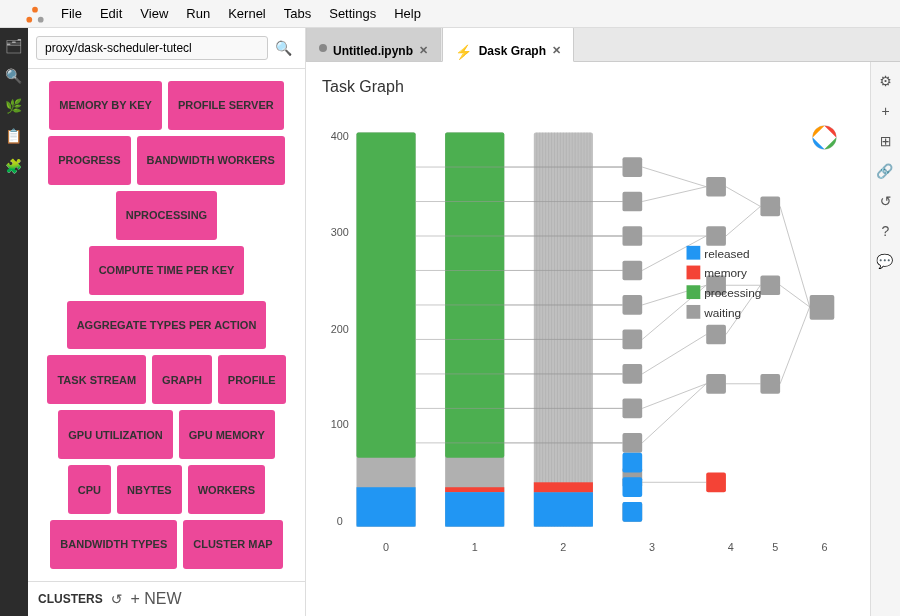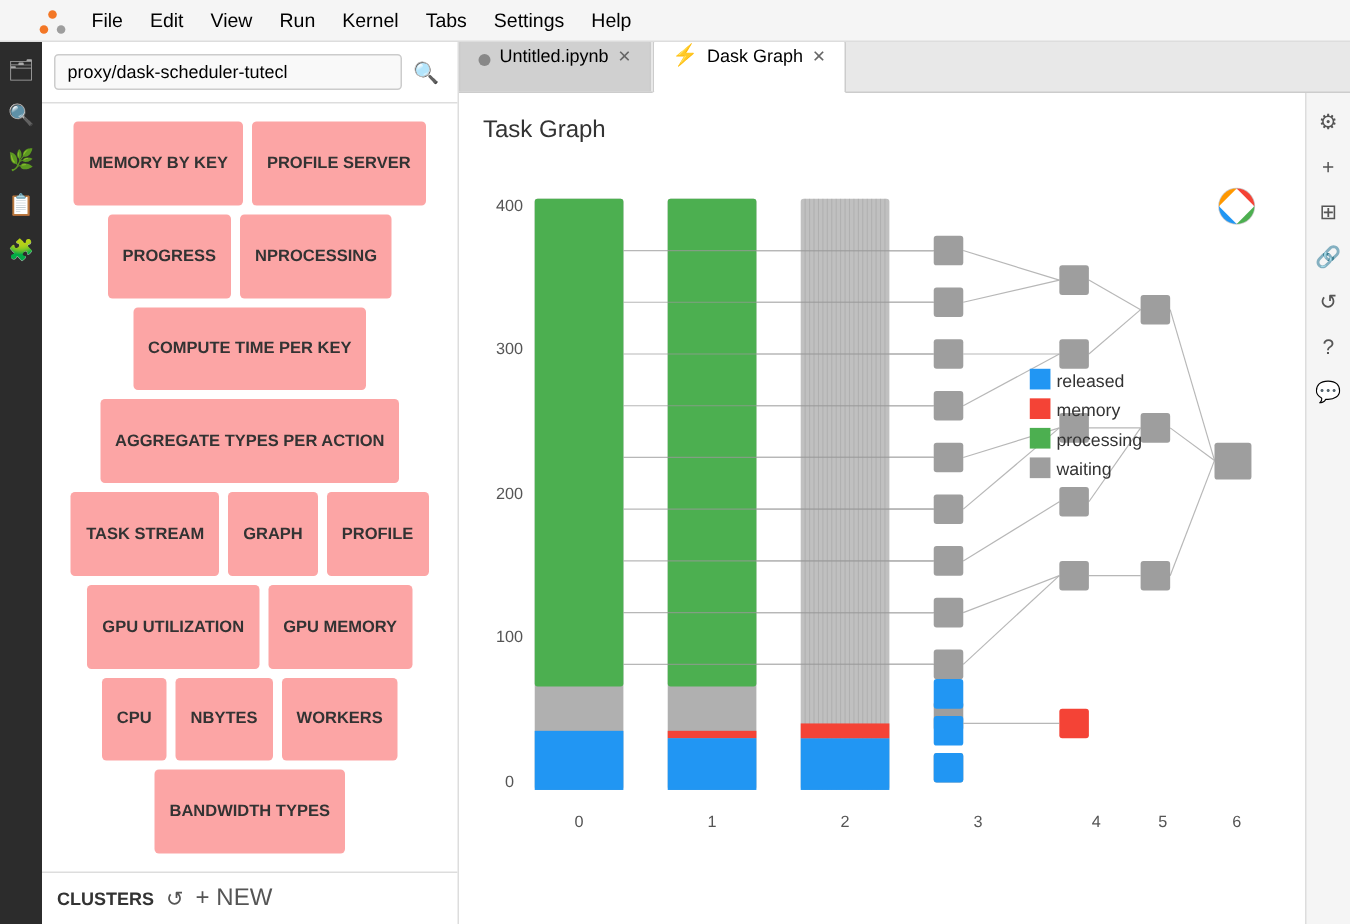--- a/index.html
+++ b/index.html
@@ -18,34 +18,34 @@
     .sidebar-icon { width: 20px; height: 20px; display: flex; align-items: center; justify-content: center; color: #aaa; font-size: 14px; cursor: pointer; border-radius: 3px; }
 
     
     .left-panel { width: 278px; background: white; border-right: 1px solid #ddd; display: flex; flex-direction: column; }
     .search-bar { padding: 8px; display: flex; align-items: center; border-bottom: 1px solid #ddd; }
     .search-input { flex: 1; padding: 4px 8px; font-size: 12px; border: 1px solid #ccc; border-radius: 3px; background: #f9f9f9; }
     .search-icon-btn { margin-left: 4px; cursor: pointer; color: #666; font-size: 14px; padding: 2px 4px; }
 
     
     .buttons-area { padding: 12px 10px; display: flex; flex-wrap: wrap; gap: 6px; justify-content: center; flex: 1; overflow-y: auto; }
-    .nav-btn { background: #fca5a5; color: #333; border: none; padding: 5px 10px; border-radius: 3px; font-size: 11px; font-weight: 600; cursor: pointer; white-space: nowrap; }
+    .nav-btn { background: #ec4899; color: #333; border: none; padding: 5px 10px; border-radius: 3px; font-size: 11px; font-weight: 600; cursor: pointer; white-space: nowrap; }
 
     
     .clusters-section { border-top: 1px solid #ddd; padding: 8px 10px; display: flex; align-items: center; gap: 8px; }
     .clusters-label { font-size: 12px; font-weight: 600; color: #333; }
     .clusters-refresh { cursor: pointer; color: #555; font-size: 14px; }
     .clusters-new { cursor: pointer; color: #555; font-size: 16px; font-weight: 500; }
 
     
     .content-area { flex: 1; display: flex; flex-direction: column; overflow: hidden; }
 
     
     .tabs-bar { display: flex; background: #e8e8e8; border-bottom: 1px solid #ccc; height: 34px; align-items: flex-end; }
-    .tab { display: flex; align-items: flex-end; padding: 17px 12px; height: 30px; background: #d0d0d0; border: 1px solid #ccc; border-bottom: none; cursor: pointer; font-size: 12px; gap: 6px; margin-right: 1px; border-radius: 3px 3px 0 0; }
+    .tab { display: flex; align-items: flex-start; padding: 17px 12px; height: 30px; background: #d0d0d0; border: 1px solid #ccc; border-bottom: none; cursor: pointer; font-size: 12px; gap: 6px; margin-right: 1px; border-radius: 3px 3px 0 0; font-weight: bold; }
     .tab.active { background: white; border-bottom: 1px solid white; margin-bottom: -1px; }
     .tab-close { color: #666; font-size: 11px; cursor: pointer; }
     .tab-dot { width: 8px; height: 8px; border-radius: 50%; background: #888; }
 
     
     .notebook-area { flex: 1; background: white; display: flex; overflow: hidden; }
 
     
     .graph-area { flex: 1; padding: 16px; position: relative; overflow: hidden; }
     .graph-title { font-size: 16px; font-weight: 400; color: #333; margin-bottom: 12px; }
@@ -90,32 +90,34 @@
 
   <div class="left-panel">
     <div class="search-bar">
       <input class="search-input" value="proxy/dask-scheduler-tutecl" readonly="" style="">
       <span class="search-icon-btn">🔍</span>
     </div>
     <div class="buttons-area">
       <button class="nav-btn">MEMORY BY KEY</button>
       <button class="nav-btn">PROFILE SERVER</button>
       <button class="nav-btn">PROGRESS</button>
+      <button class="nav-btn">BANDWIDTH WORKERS</button>
       <button class="nav-btn">NPROCESSING</button>
       <button class="nav-btn">COMPUTE TIME PER KEY</button>
       <button class="nav-btn">AGGREGATE TYPES PER ACTION</button>
       <button class="nav-btn">TASK STREAM</button>
       <button class="nav-btn">GRAPH</button>
       <button class="nav-btn">PROFILE</button>
       <button class="nav-btn">GPU UTILIZATION</button>
       <button class="nav-btn">GPU MEMORY</button>
       <button class="nav-btn">CPU</button>
       <button class="nav-btn">NBYTES</button>
       <button class="nav-btn">WORKERS</button>
       <button class="nav-btn">BANDWIDTH TYPES</button>
+      <button class="nav-btn">CLUSTER MAP</button>
     </div>
     <div class="clusters-section">
       <span class="clusters-label">CLUSTERS</span>
       <span class="clusters-refresh">↺</span>
       <span class="clusters-new">+ NEW</span>
     </div>
   </div>
 
   <div class="content-area">
 

